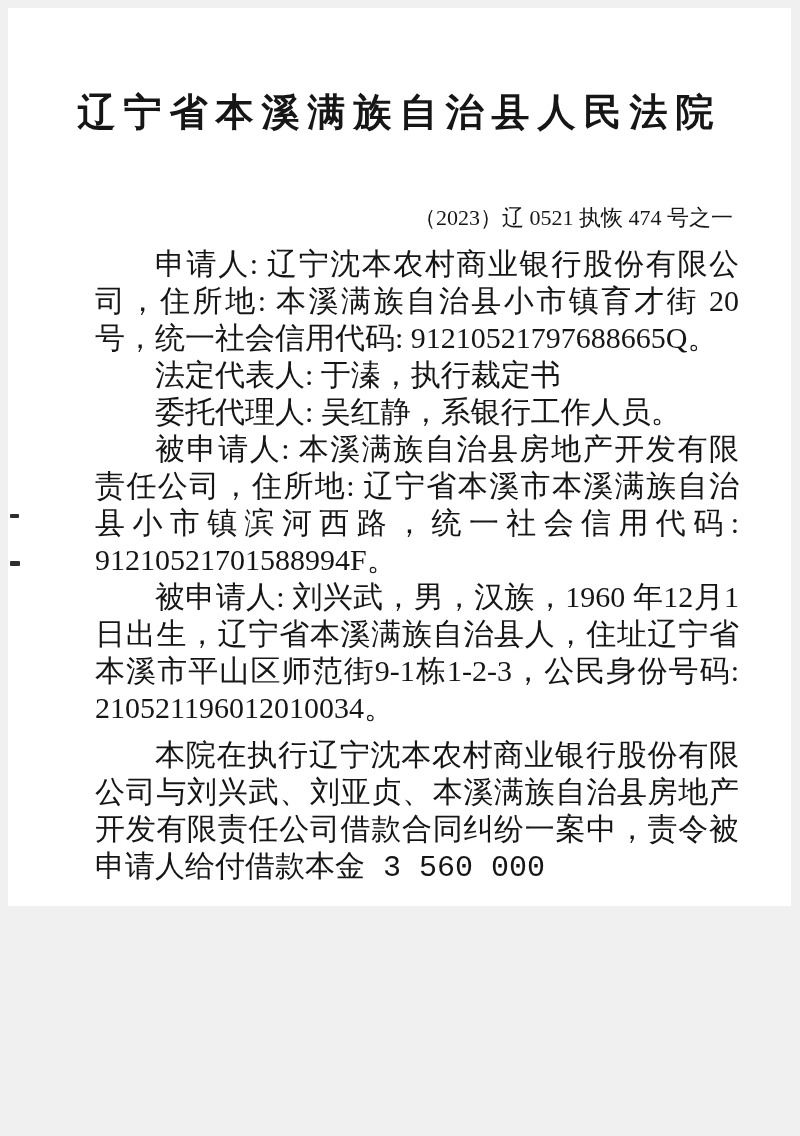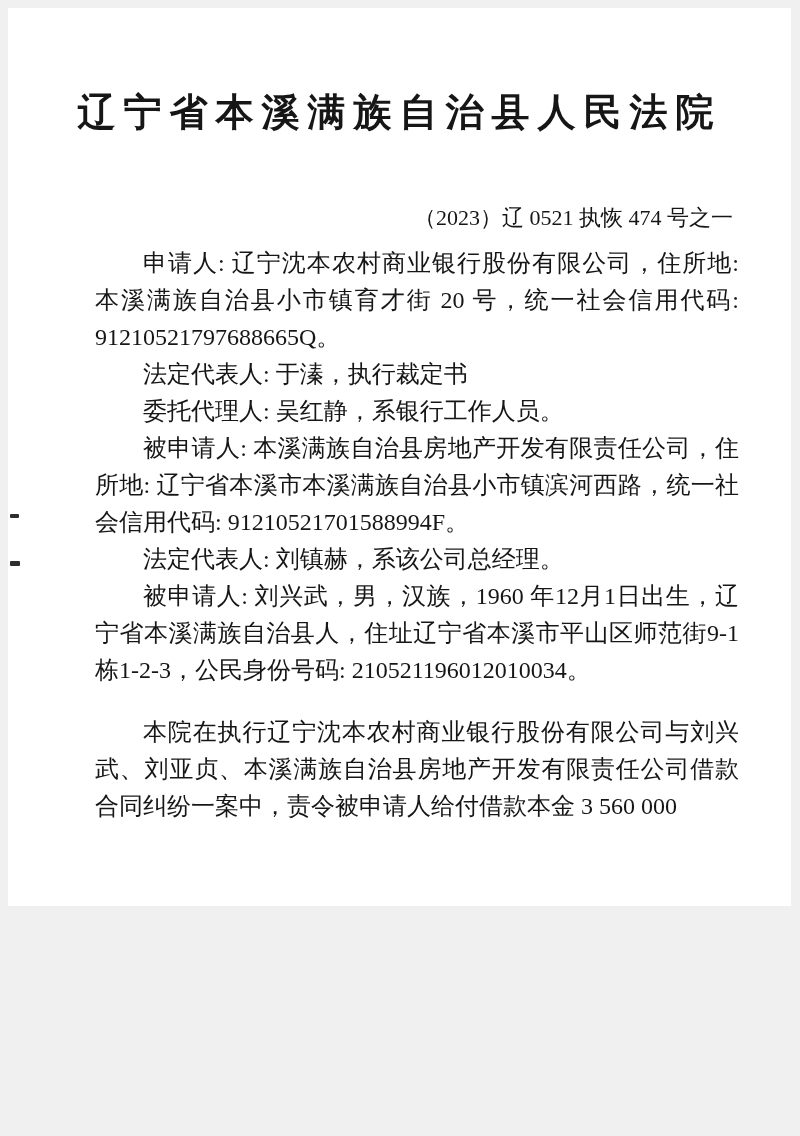--- a/index.html
+++ b/index.html
@@ -40,32 +40,33 @@
   }
   .case-number {
     margin: 74px 58px 0 0;
     text-align: right;
     font-size: 22px;
     line-height: 1.2;
     padding-left: 28px;
   }
   .body-text {
     margin: 14px 52px 0 87px;
-    font-size: 24px;
+    font-size: 30px;
     line-height: 37px;
     text-align: justify;
     text-justify: inter-character;
   }
   .body-text p {
     margin: 0;
     padding: 0;
     text-indent: 2em;
   }
   .body-text p.spaced {
-    margin-top: 25px;
+    margin-top: 13px;
+    font-family: Liberation Mono, monospace;
   }
   .page-number {
     position: absolute;
     left: 0;
     right: 0;
     top: 1028px;
     text-align: center;
     font-size: 15px;
     color: #222;
   }
@@ -86,21 +87,20 @@
   <h1 class="court-name">辽宁省本溪满族自治县人民法院</h1>
 
 
   <div class="case-number">（2023）辽 0521 执恢 474 号之一</div>
 
   <div class="body-text">
     <p>申请人: 辽宁沈本农村商业银行股份有限公司，住所地: 本溪满族自治县小市镇育才街 20 号，统一社会信用代码: 91210521797688665Q。</p>
     <p>法定代表人: 于溱，执行裁定书</p>
     <p>委托代理人: 吴红静，系银行工作人员。</p>
     <p>被申请人: 本溪满族自治县房地产开发有限责任公司，住所地: 辽宁省本溪市本溪满族自治县小市镇滨河西路，统一社会信用代码: 91210521701588994F。</p>
-    <p>法定代表人: 刘镇赫，系该公司总经理。</p>
     <p>被申请人: 刘兴武，男，汉族，1960 年12月1日出生，辽宁省本溪满族自治县人，住址辽宁省本溪市平山区师范街9-1栋1-2-3，公民身份号码: 210521196012010034。</p>
     <p class="spaced">本院在执行辽宁沈本农村商业银行股份有限公司与刘兴武、刘亚贞、本溪满族自治县房地产开发有限责任公司借款合同纠纷一案中，责令被申请人给付借款本金 3 560 000</p>
   </div>
 
   <div class="page-number">1</div>
 
   <div class="artifact dash-1"></div>
   <div class="artifact dash-2"></div>
   <div class="artifact dot-1"></div>
 

